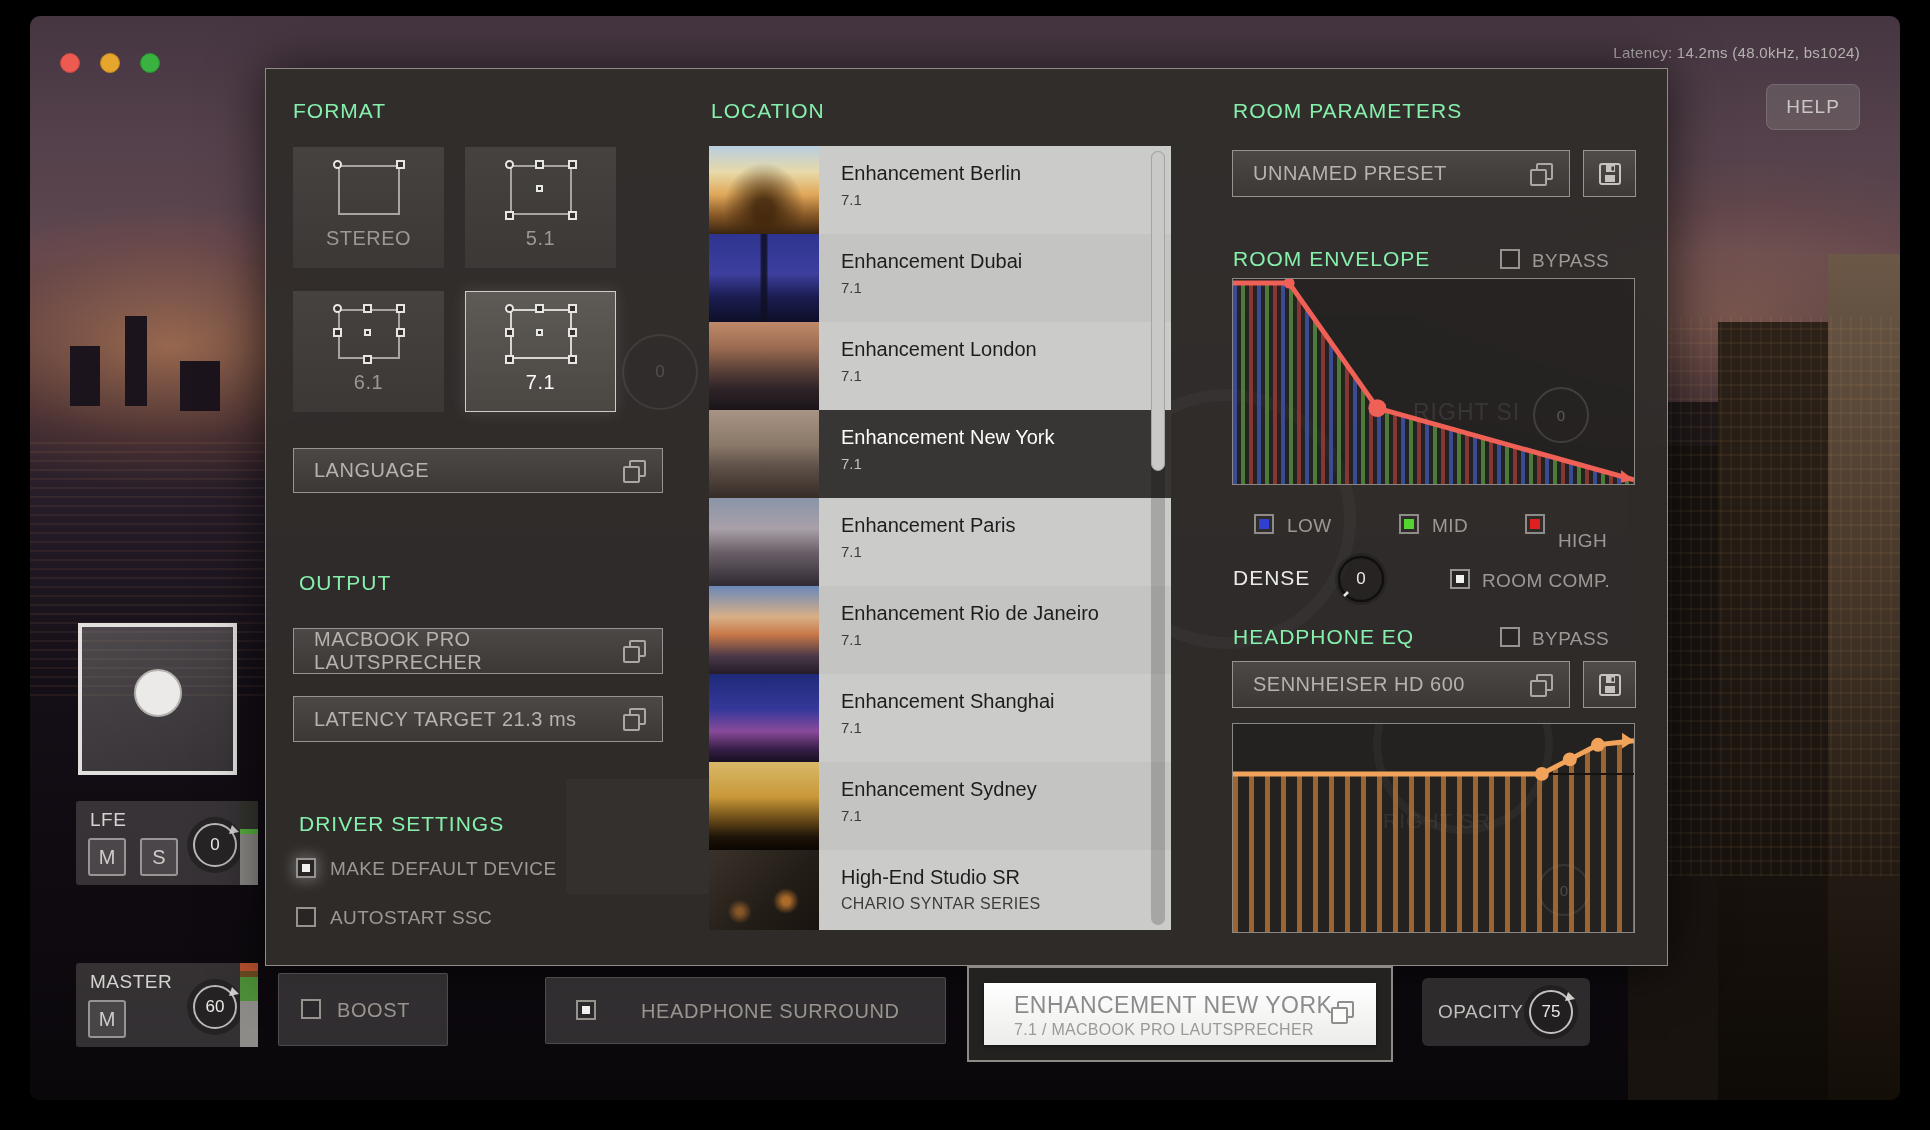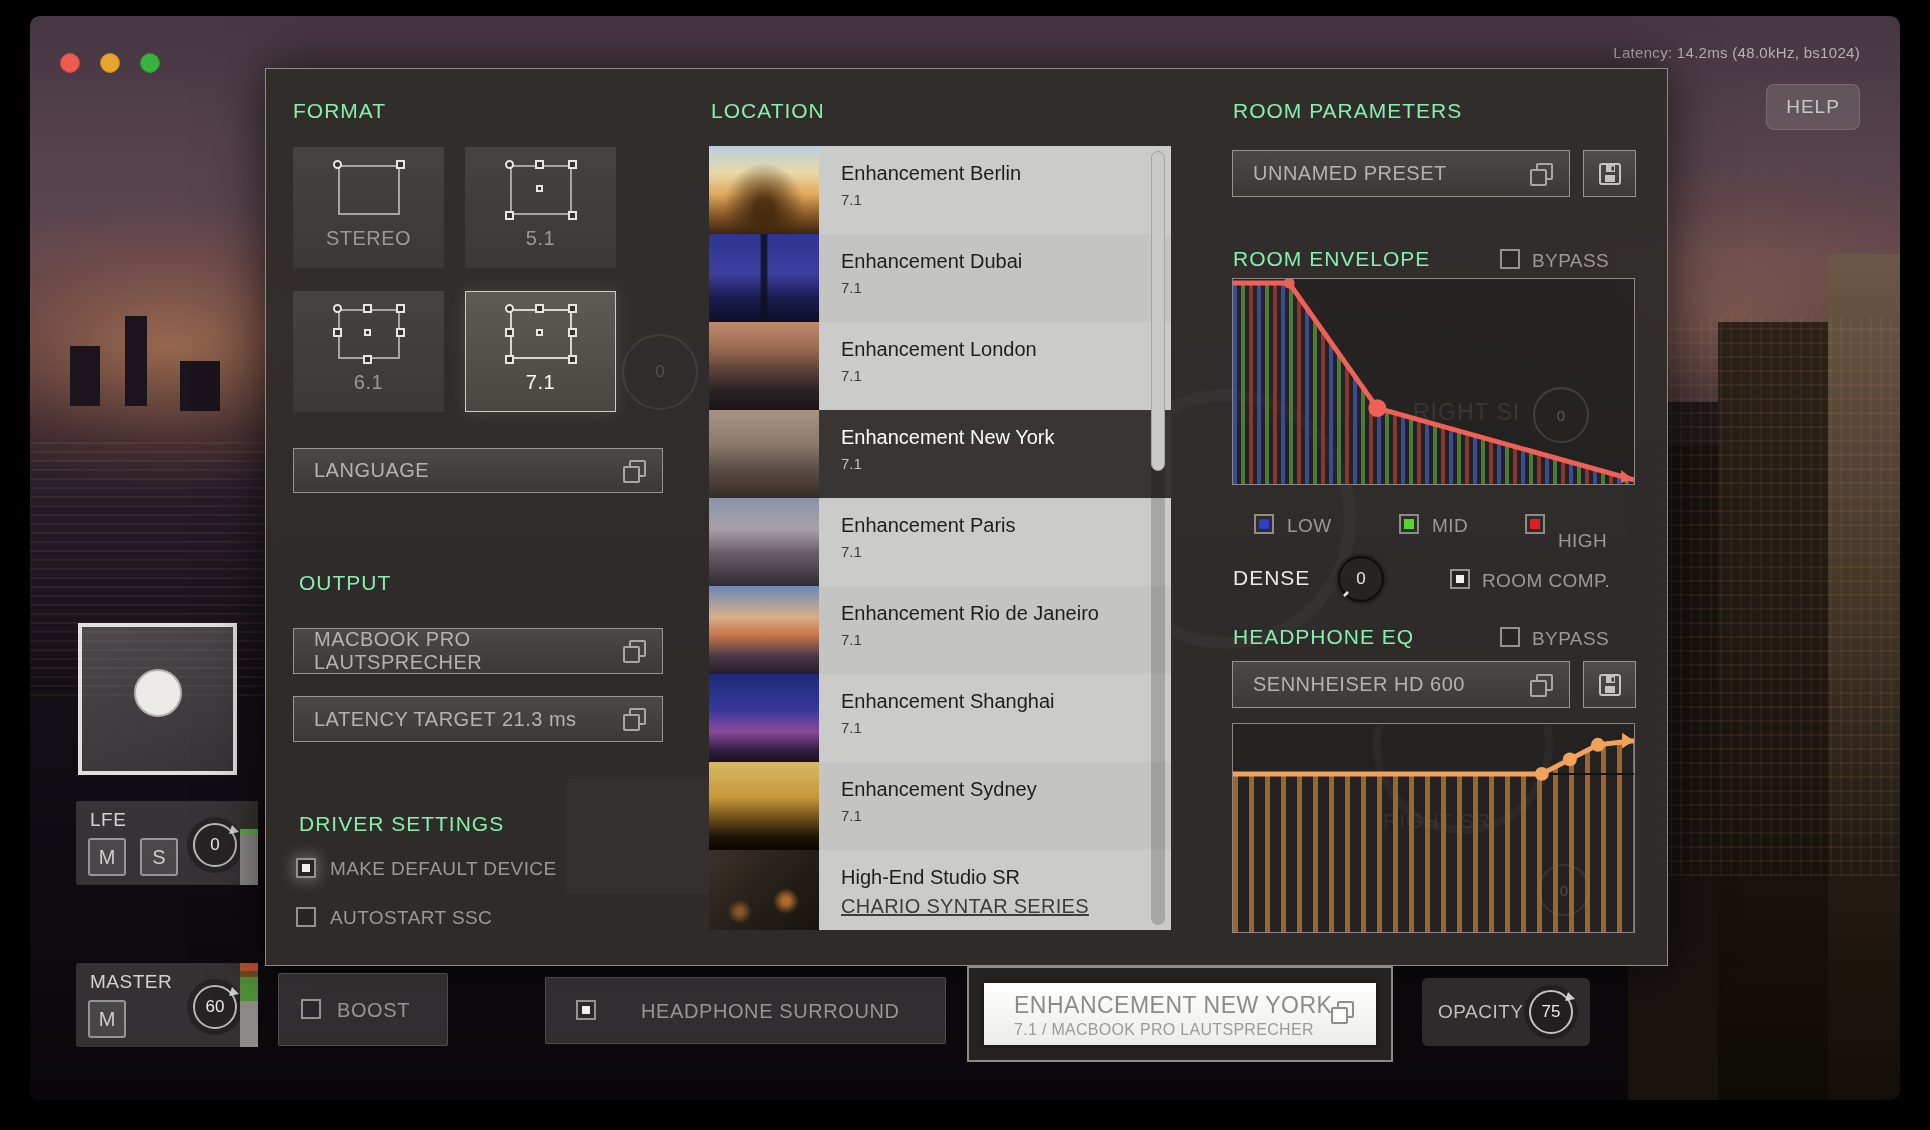--- a/index.html
+++ b/index.html
@@ -72,21 +72,21 @@
   #loc-list{position:absolute;left:443px;top:77px;width:462px;height:784px;overflow:hidden;background:#c8c8c8;}
   .row{position:relative;width:462px;height:88px;background:#cbcbca;display:flex;}
   .row:nth-child(even){background:#c4c4c3;}
   .row.selected{background:#383634;}
   .thumb{width:110px;height:88px;flex:0 0 auto;}
   .row-t{padding:16px 0 0 22px;}
   .row-t .t1{font-size:20px;color:#1d1d1d;}
   .row-t .t2{font-size:15px;color:#3c3c3c;margin-top:6px;}
   .row.selected .t1{color:#fcfcfc;}
   .row.selected .t2{color:#c2c0be;}
-  .row-t .t2.small{font-size:20px;letter-spacing:.3px;text-decoration:underline;}
+  .row-t .t2.small{font-size:16px;letter-spacing:.3px;}
   .th0{background:radial-gradient(ellipse at 50% 72%,rgba(60,35,10,.85) 12%,transparent 52%),linear-gradient(180deg,#b8cfe0 0%,#e8d9a8 30%,#e0a85a 55%,#8a5a28 78%,#3a2510 100%);}
   .th1{background:linear-gradient(90deg,transparent 46%,rgba(15,15,35,.85) 48% 52%,transparent 54%),linear-gradient(180deg,#2e3490 0%,#3d3f9e 45%,#1a1c50 72%,#0e0f28 100%);}
   .th2{background:linear-gradient(180deg,#c08a6a 0%,#9a6a50 30%,#5a4038 55%,#2e2428 76%,#1a1418 100%);}
   .th3{background:linear-gradient(180deg,#a89484 0%,#8a7868 40%,#5e5048 65%,#352c26 100%);}
   .th4{background:linear-gradient(180deg,#8a95a8 0%,#a8a0a8 35%,#6a5f68 62%,#302a32 100%);}
   .th5{background:linear-gradient(180deg,#6a88b8 0%,#d8b088 35%,#c87848 55%,#4a3848 80%,#241c28 100%);}
   .th6{background:linear-gradient(180deg,#1e2a78 0%,#35389a 40%,#8a4a9a 65%,#38204a 85%,#180e20 100%);}
   .th7{background:linear-gradient(180deg,#d8b868 0%,#c89838 40%,#6a4a18 65%,#1e1408 85%,#0a0602 100%);}
   .th8{background:radial-gradient(circle at 70% 58%,rgba(230,140,50,.7) 4%,transparent 14%),radial-gradient(circle at 28% 70%,rgba(230,140,50,.5) 3%,transparent 12%),linear-gradient(135deg,#3a322a 0%,#241e18 55%,#18120e 100%);}
   #loc-track{position:absolute;right:6px;top:5px;width:14px;height:774px;background:rgba(0,0,0,.18);border-radius:7px;}

